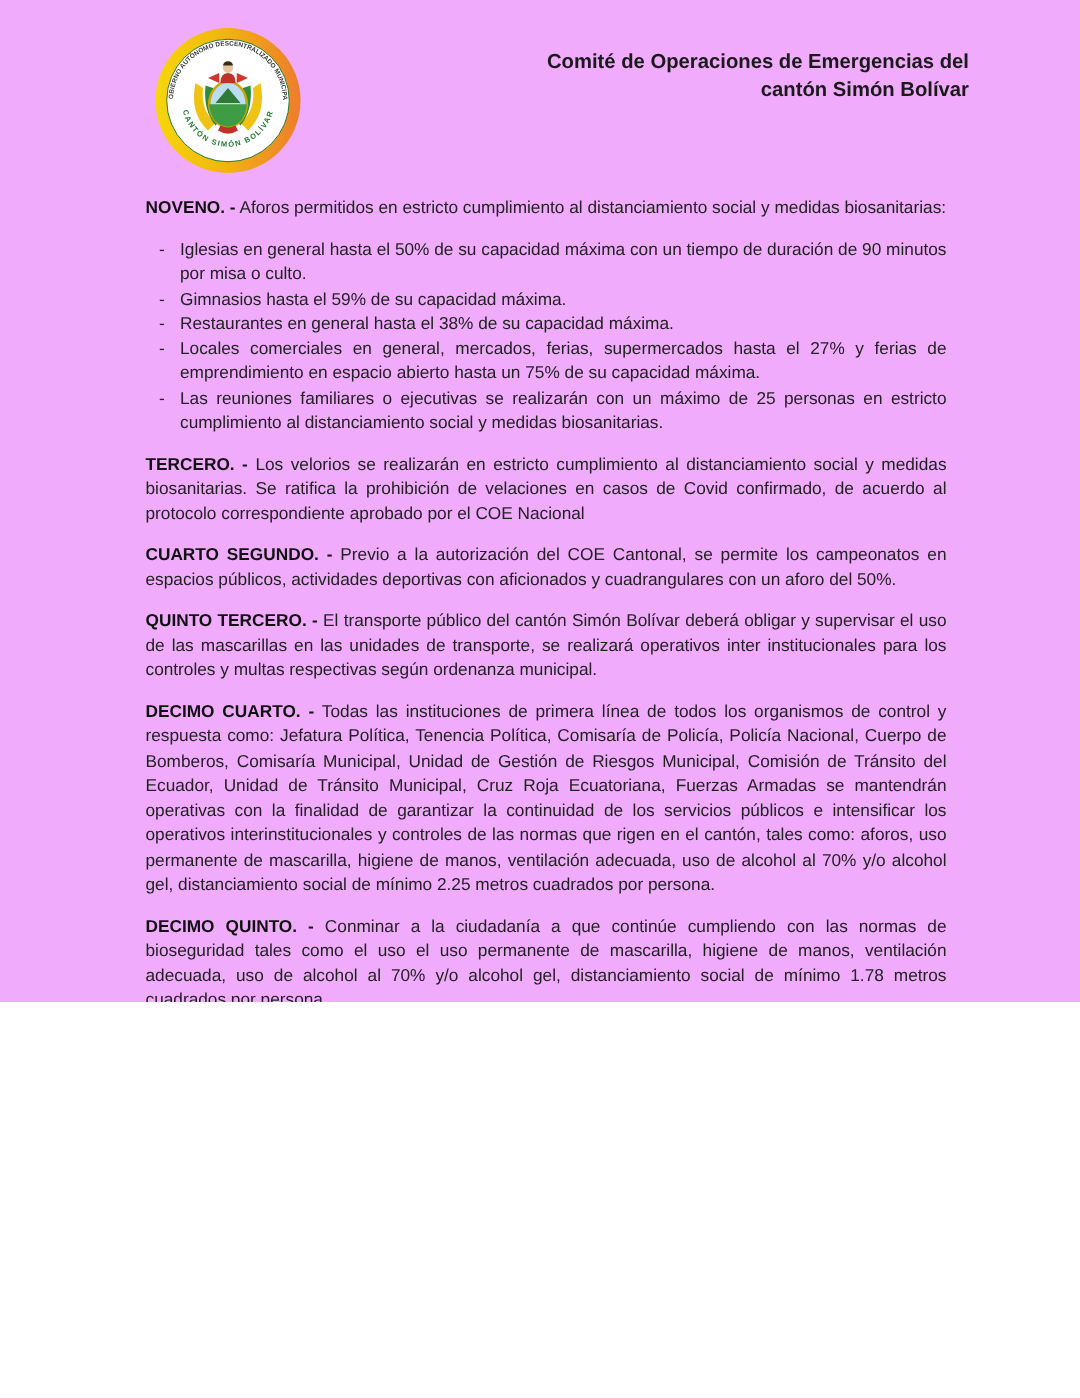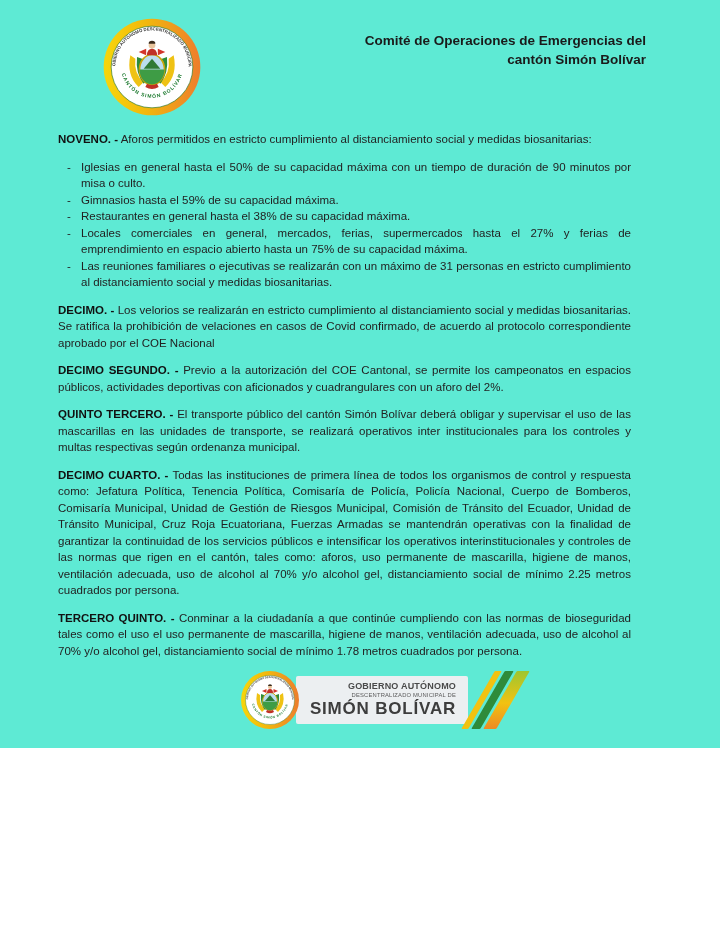--- a/index.html
+++ b/index.html
@@ -1,27 +1,27 @@
 <!DOCTYPE html>
 <html><head>
 <meta charset="utf-8">
 <style>
   html,body{margin:0;padding:0;background:#ffffff;}
   .page{
-    width:720px;height:748px;background:#5eead4;position:relative;overflow:hidden;
+    width:720px;height:668px;background:#f0abfc;position:relative;overflow:hidden;
     font-family:"Liberation Sans", sans-serif;color:#222;
   }
   
   .header{display:flex;justify-content:space-between;align-items:flex-start;
     padding:17px 74px 0 102px;}
   .seal-large{width:100px;height:100px;flex:0 0 auto;}
   .page-title{margin-top:15px;text-align:right;font-weight:bold;
     font-size:13.5px;line-height:18.5px;color:#1a1a1a;}
   
-  .content{padding:14px 89px 0 58px;}
+  .content{padding:14px 89px 0 97px;}
   .para{margin:0 0 11px 0;text-align:justify;font-size:11.5px;line-height:16.5px;color:#222;}
   .para b{color:#111;}
   .bullets{margin:0 0 11px 0;}
   .bullet{display:flex;font-size:11.5px;line-height:16.5px;color:#222;}
   .bullet .dash{flex:0 0 23px;padding-left:9px;box-sizing:border-box;}
   .bullet .btext{flex:1;text-align:justify;}
   
   .footer-logo{margin-top:6px;display:flex;justify-content:center;align-items:center;
     transform:translateX(18px);}
   .seal-small{width:60px;height:60px;flex:0 0 auto;position:relative;z-index:2;}
@@ -104,34 +104,34 @@
       <div class="bullet">
         <span class="dash">-</span>
         <span class="btext">Restaurantes en general hasta el 38% de su capacidad máxima.</span>
       </div>
       <div class="bullet">
         <span class="dash">-</span>
         <span class="btext">Locales comerciales en general, mercados, ferias, supermercados hasta el 27% y ferias de emprendimiento en espacio abierto hasta un 75% de su capacidad máxima.</span>
       </div>
       <div class="bullet">
         <span class="dash">-</span>
-        <span class="btext">Las reuniones familiares o ejecutivas se realizarán con un máximo de 31 personas en estricto cumplimiento al distanciamiento social y medidas biosanitarias.</span>
+        <span class="btext">Las reuniones familiares o ejecutivas se realizarán con un máximo de 25 personas en estricto cumplimiento al distanciamiento social y medidas biosanitarias.</span>
       </div>
     </div>
 
-    <p class="para"><b>DECIMO. -</b> <span>Los velorios se realizarán en estricto cumplimiento al distanciamiento social y medidas biosanitarias. Se ratifica la prohibición de velaciones en casos de Covid confirmado, de acuerdo al protocolo correspondiente aprobado por el COE Nacional</span></p>
+    <p class="para"><b>TERCERO. -</b> <span>Los velorios se realizarán en estricto cumplimiento al distanciamiento social y medidas biosanitarias. Se ratifica la prohibición de velaciones en casos de Covid confirmado, de acuerdo al protocolo correspondiente aprobado por el COE Nacional</span></p>
 
 
-    <p class="para"><b>DECIMO SEGUNDO. -</b> <span>Previo a la autorización del COE Cantonal, se permite los campeonatos en espacios públicos, actividades deportivas con aficionados y cuadrangulares con un aforo del 2%.</span></p>
+    <p class="para"><b>CUARTO SEGUNDO. -</b> <span>Previo a la autorización del COE Cantonal, se permite los campeonatos en espacios públicos, actividades deportivas con aficionados y cuadrangulares con un aforo del 50%.</span></p>
 
     <p class="para"><b>QUINTO TERCERO. -</b> <span>El transporte público del cantón Simón Bolívar deberá obligar y supervisar el uso de las mascarillas en las unidades de transporte, se realizará operativos inter institucionales para los controles y multas respectivas según ordenanza municipal.</span></p>
 
     <p class="para"><b>DECIMO CUARTO. -</b> <span>Todas las instituciones de primera línea de todos los organismos de control y respuesta como: Jefatura Política, Tenencia Política, Comisaría de Policía, Policía Nacional, Cuerpo de Bomberos, Comisaría Municipal, Unidad de Gestión de Riesgos Municipal, Comisión de Tránsito del Ecuador, Unidad de Tránsito Municipal, Cruz Roja Ecuatoriana, Fuerzas Armadas se mantendrán operativas con la finalidad de garantizar la continuidad de los servicios públicos e intensificar los operativos interinstitucionales y controles de las normas que rigen en el cantón, tales como: aforos, uso permanente de mascarilla, higiene de manos, ventilación adecuada, uso de alcohol al 70% y/o alcohol gel, distanciamiento social de mínimo 2.25 metros cuadrados por persona.</span></p>
 
-    <p class="para"><b>TERCERO QUINTO. -</b> <span>Conminar a la ciudadanía a que continúe cumpliendo con las normas de bioseguridad tales como el uso el uso permanente de mascarilla, higiene de manos, ventilación adecuada, uso de alcohol al 70% y/o alcohol gel, distanciamiento social de mínimo 1.78 metros cuadrados por persona.</span></p>
+    <p class="para"><b>DECIMO QUINTO. -</b> <span>Conminar a la ciudadanía a que continúe cumpliendo con las normas de bioseguridad tales como el uso el uso permanente de mascarilla, higiene de manos, ventilación adecuada, uso de alcohol al 70% y/o alcohol gel, distanciamiento social de mínimo 1.78 metros cuadrados por persona.</span></p>
 
 
   </div>
 
   <div class="footer-logo">
     <svg class="seal-small" viewBox="0 0 120 120">
       <use href="#sealSym"></use>
     </svg>
     <div class="footer-banner">
       <div class="fb1">GOBIERNO AUTÓNOMO</div>

